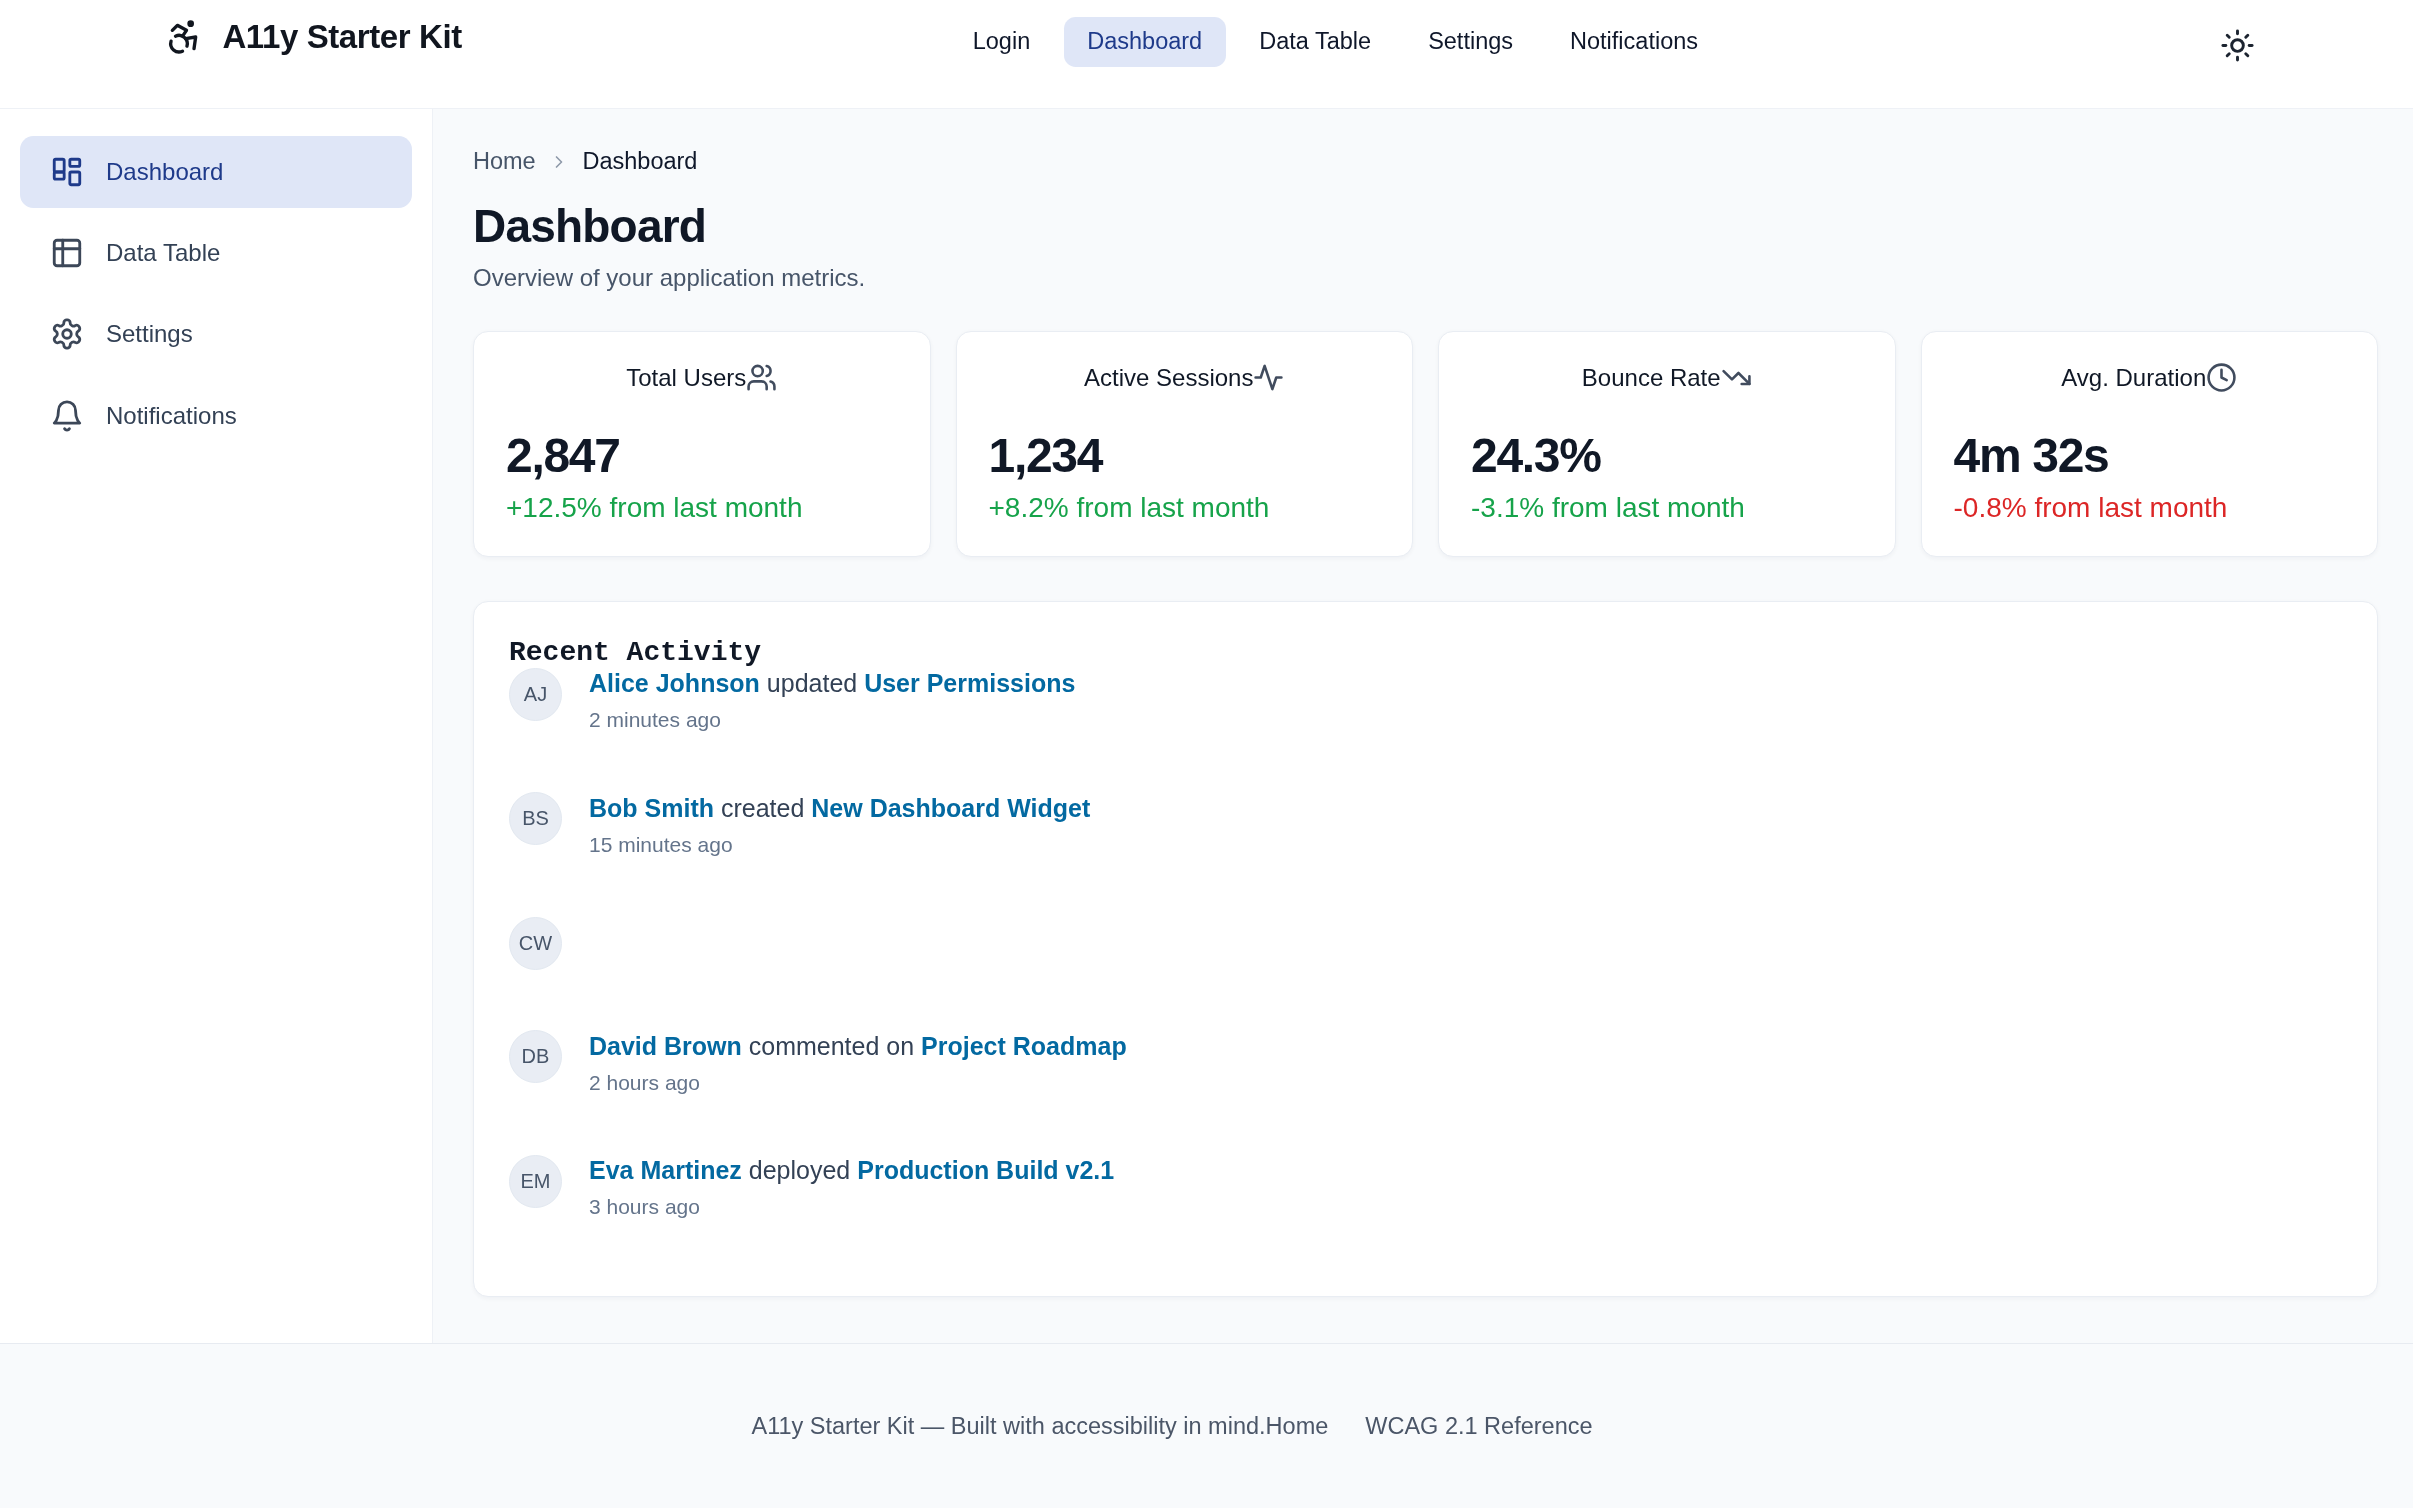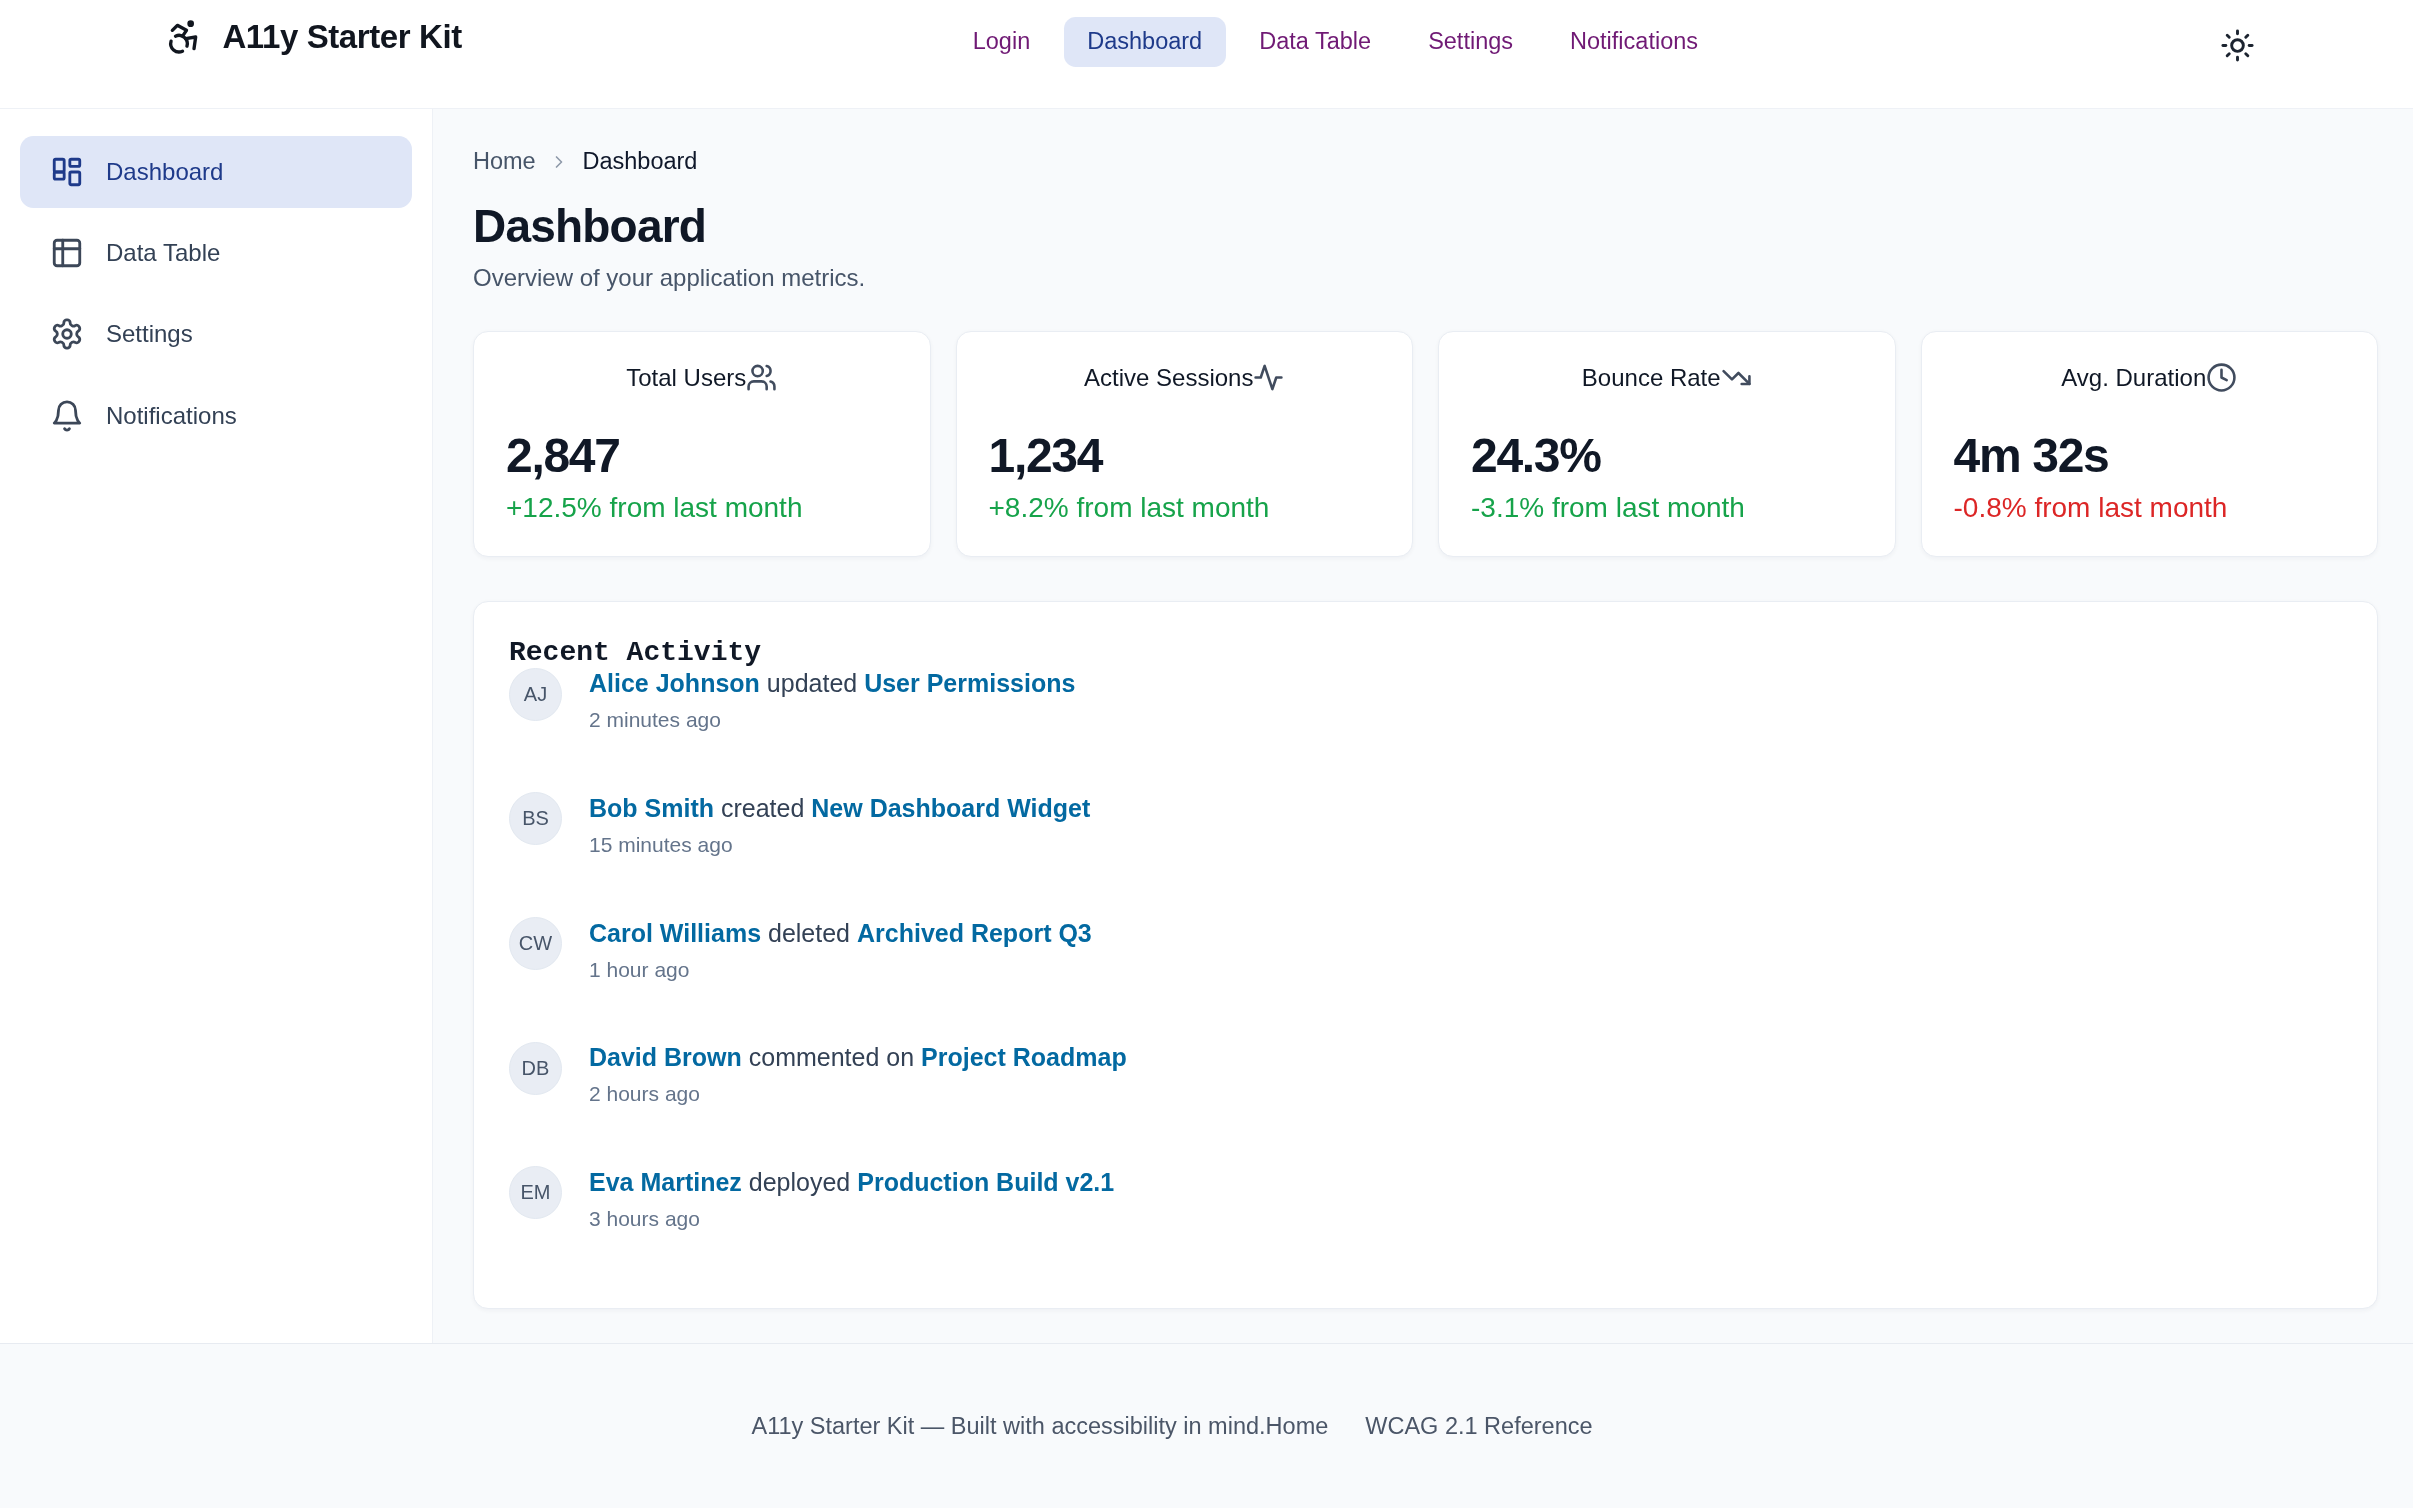--- a/index.html
+++ b/index.html
@@ -6,21 +6,21 @@
   html,body { width:2413px; height:1508px; overflow:hidden;
     font-family:"Liberation Sans","DejaVu Sans",sans-serif; background:#ffffff; color:#0f172a; }
 
   
   .header { height:109px; background:#ffffff; border-bottom:1.7px solid #eef1f6;
     display:flex; align-items:flex-start; padding:17px 147px 0 164px; }
   .brand { display:flex; align-items:center; gap:18.4px; }
   .brand svg { width:40px; height:40px; stroke:#11161f; }
   .brand-title { font-size:33px; font-weight:700; letter-spacing:-0.4px; color:#11161f; }
   .topnav { display:flex; align-items:center; gap:10px; margin:0 auto; }
-  .topnav a { text-decoration:none; font-size:23.5px; color:#701a75; padding:13.4px 23.5px;
+  .topnav a { text-decoration:none; font-size:23.5px; color:#0f172a; padding:13.4px 23.5px;
     border-radius:11.7px; line-height:1; display:block; }
   .topnav a.active { background:#dfe6f7; color:#1e3a8a; font-weight:500; }
   .theme-btn { width:57px; height:57px; border:none; background:transparent; border-radius:11.7px;
     display:flex; align-items:center; justify-content:center; cursor:pointer; }
   .theme-btn svg { width:35px; height:35px; stroke:#1c2430; }
 
   
   .shell { display:flex; height:1234px; }
   .sidebar { width:433px; background:#ffffff; border-right:1.7px solid #eef1f6; padding:27px 20px; }
   .side-item { display:flex; align-items:center; gap:22px; padding:19px 30px; border-radius:13.4px;
@@ -221,24 +221,20 @@
       <div class="act-row">
         <div class="avatar">BS</div>
         <div>
           <div class="act-line"><b>Bob Smith</b> <span>created</span> <b>New Dashboard Widget</b></div>
           <div class="act-time">15 minutes ago</div>
         </div>
       </div>
 
       <div class="act-row">
         <div class="avatar">CW</div>
-        <div>
-          <div class="act-line"><b>Carol Williams</b> <span>deleted</span> <b>Archived Report Q3</b></div>
-          <div class="act-time">1 hour ago</div>
-        </div>
       </div>
 
       <div class="act-row">
         <div class="avatar">DB</div>
         <div>
           <div class="act-line"><b>David Brown</b> <span>commented on</span> <b>Project Roadmap</b></div>
           <div class="act-time">2 hours ago</div>
         </div>
       </div>
 

